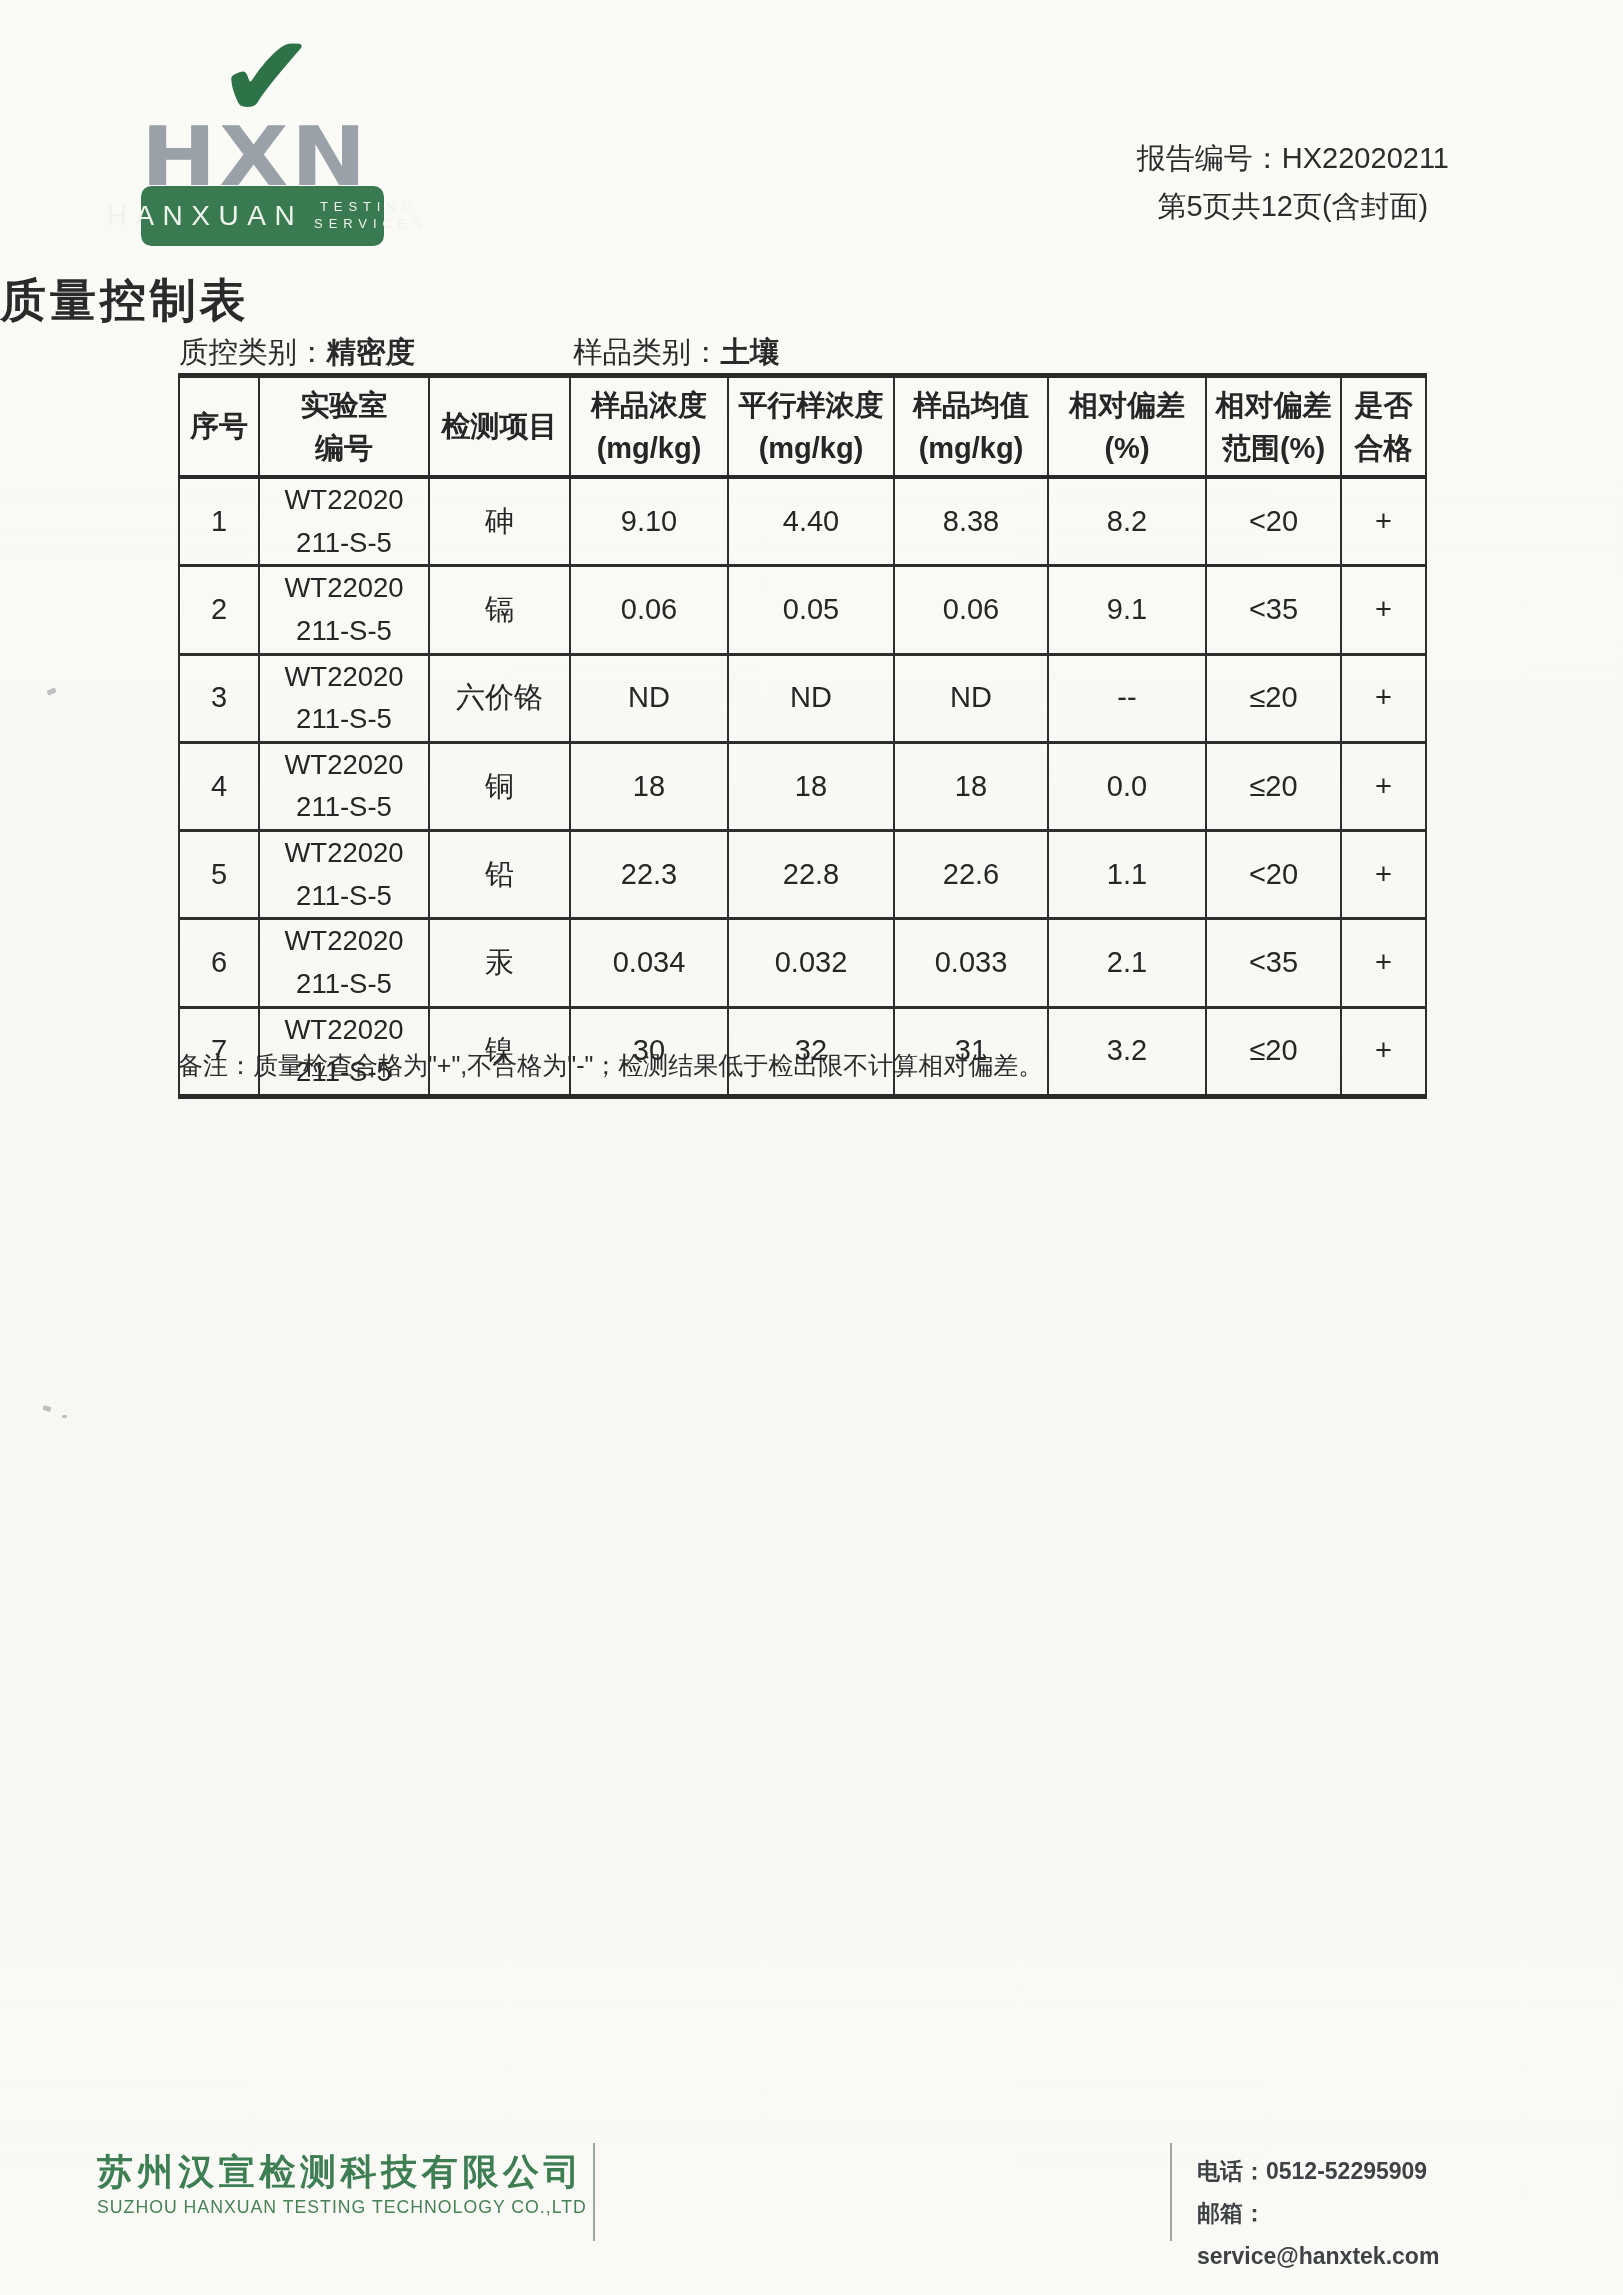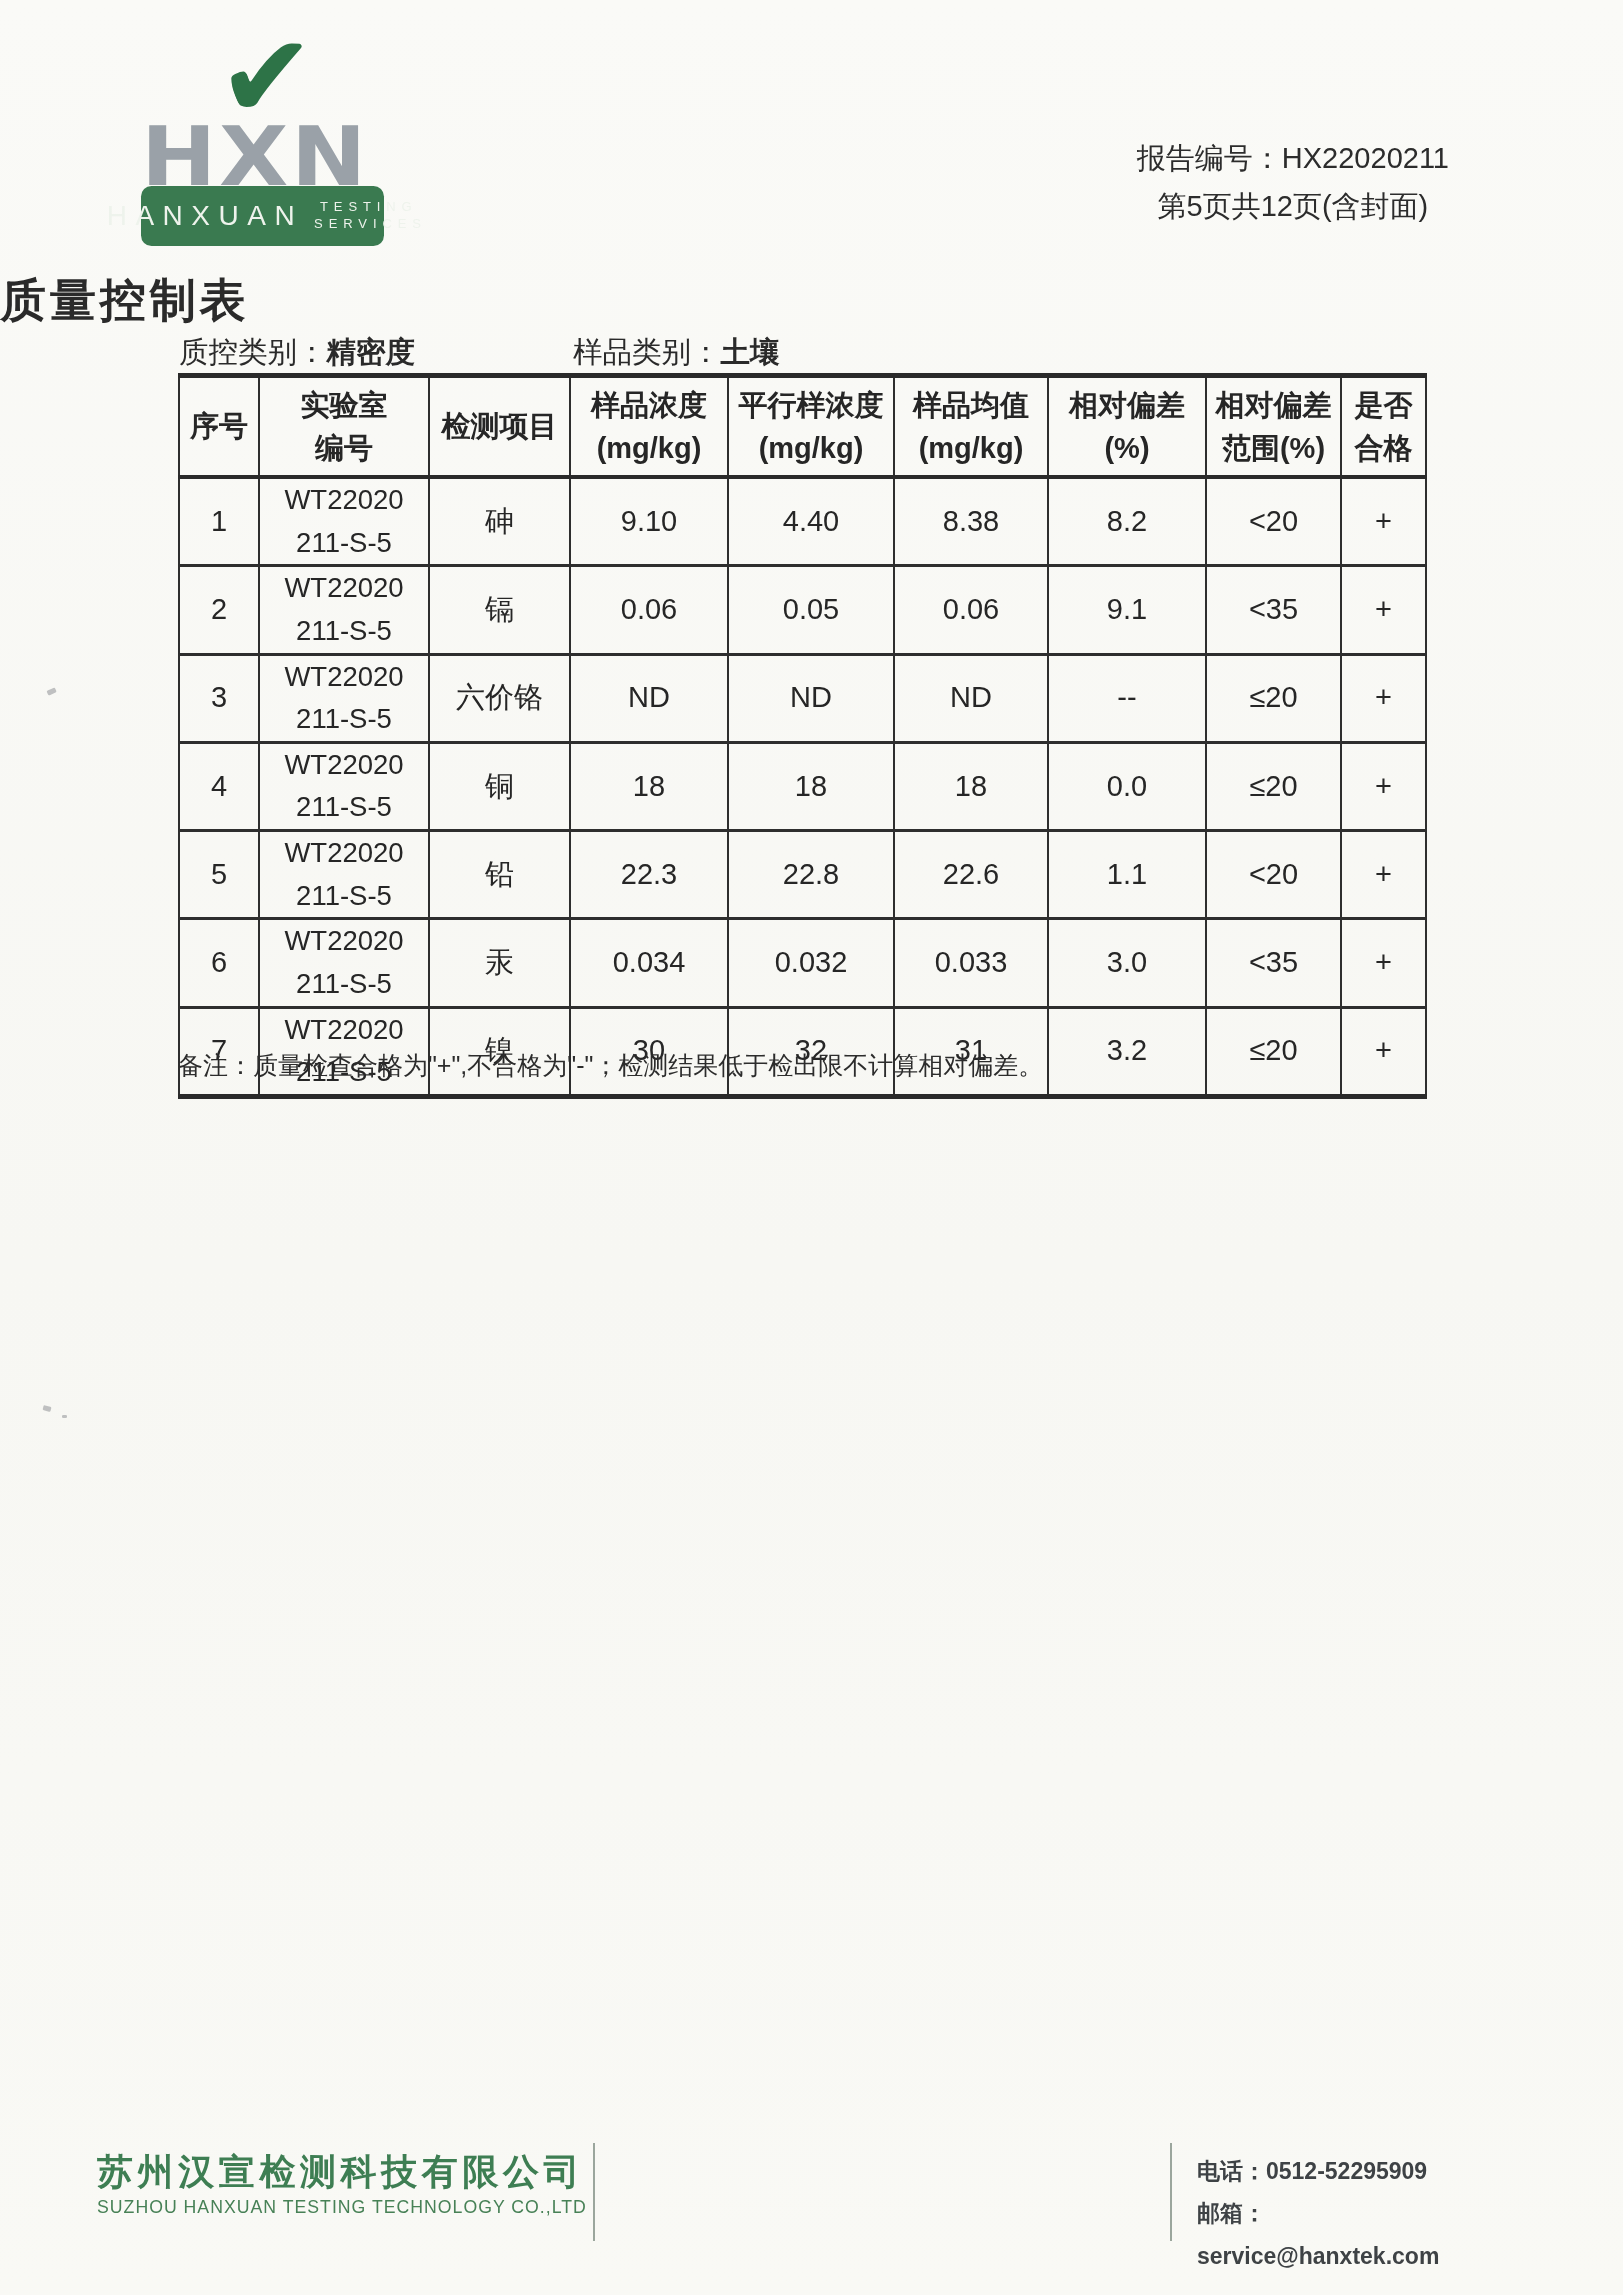--- a/index.html
+++ b/index.html
@@ -214,21 +214,21 @@
           <td>+</td>
         </tr>
         <tr>
           <td>6</td>
           <td class="lab-id">WT22020
 211-S-5</td>
           <td>汞</td>
           <td>0.034</td>
           <td>0.032</td>
           <td>0.033</td>
-          <td>3.0</td>
+          <td>2.1</td>
           <td>&lt;35</td>
           <td>+</td>
         </tr>
         <tr>
           <td>7</td>
           <td class="lab-id">WT22020
 211-S-5</td>
           <td>镍</td>
           <td>30</td>
           <td>32</td>

